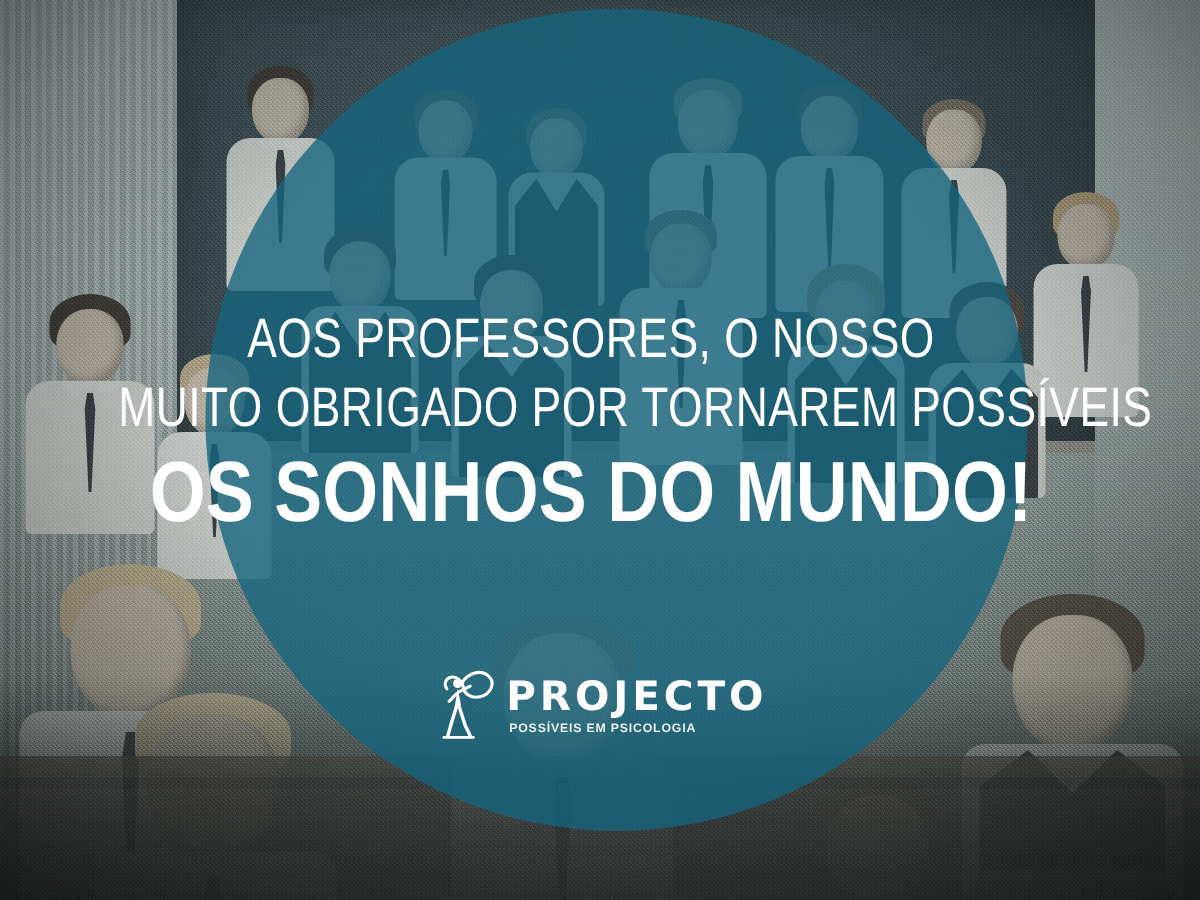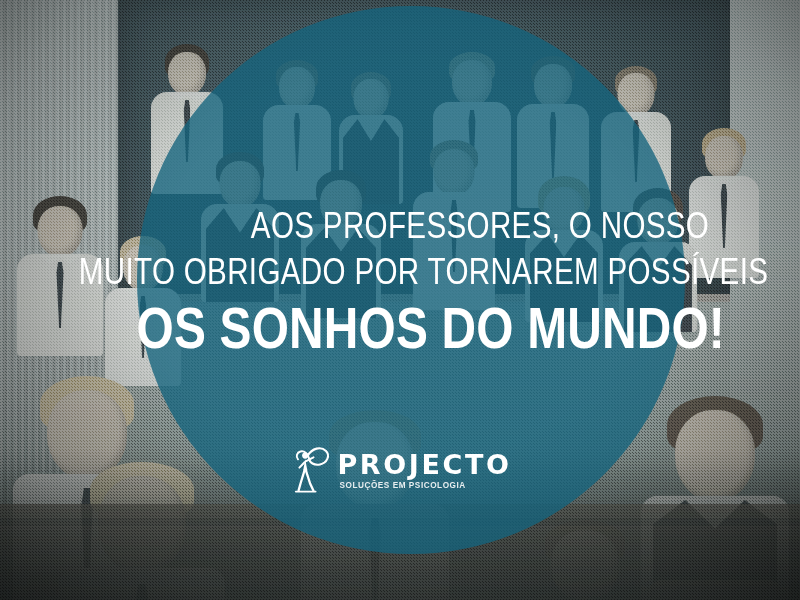--- a/index.html
+++ b/index.html
@@ -165,21 +165,21 @@
     border-radius: 50%;
     background: #14647e;
     opacity: .78;
   }
 
   
   .headline {
     position: absolute;
     left: 0; right: 12px;
     top: 204px;
-    text-align: right;
+    text-align: center;
     color: #ffffff;
   }
   .hl-line {
     display: block;
     white-space: nowrap;
     font-family: "Liberation Sans Narrow", "Liberation Sans", sans-serif;
     transform-origin: center;
   }
   .hl-1 {
     font-size: 37px;
@@ -417,17 +417,17 @@
 
       <path d="M16.6 19.2 L 11.4 24.6" stroke="#ffffff" stroke-width="2" stroke-linecap="round"></path>
 
       <path d="M17.8 27.2 L 22.2 40.8 L 25.4 47.4" stroke="#ffffff" stroke-width="2.3" stroke-linecap="round" fill="none"></path>
       <path d="M16.6 27.2 L 12.6 40.2 L 10.6 47.4" stroke="#ffffff" stroke-width="2.3" stroke-linecap="round" fill="none"></path>
 
       <path d="M7.8 48.6 L 27.6 48.6" stroke="#ffffff" stroke-width="1.8" stroke-linecap="round"></path>
     </svg>
     <div class="logo-text">
       <div class="logo-word">PROJECTO</div>
-      <div class="logo-tag">SOLUÇÕES EM PSICOLOGIA</div>
+      <div class="logo-tag">POSSÍVEIS EM PSICOLOGIA</div>
     </div>
   </div>
 
 </div>
 
 </body></html>

